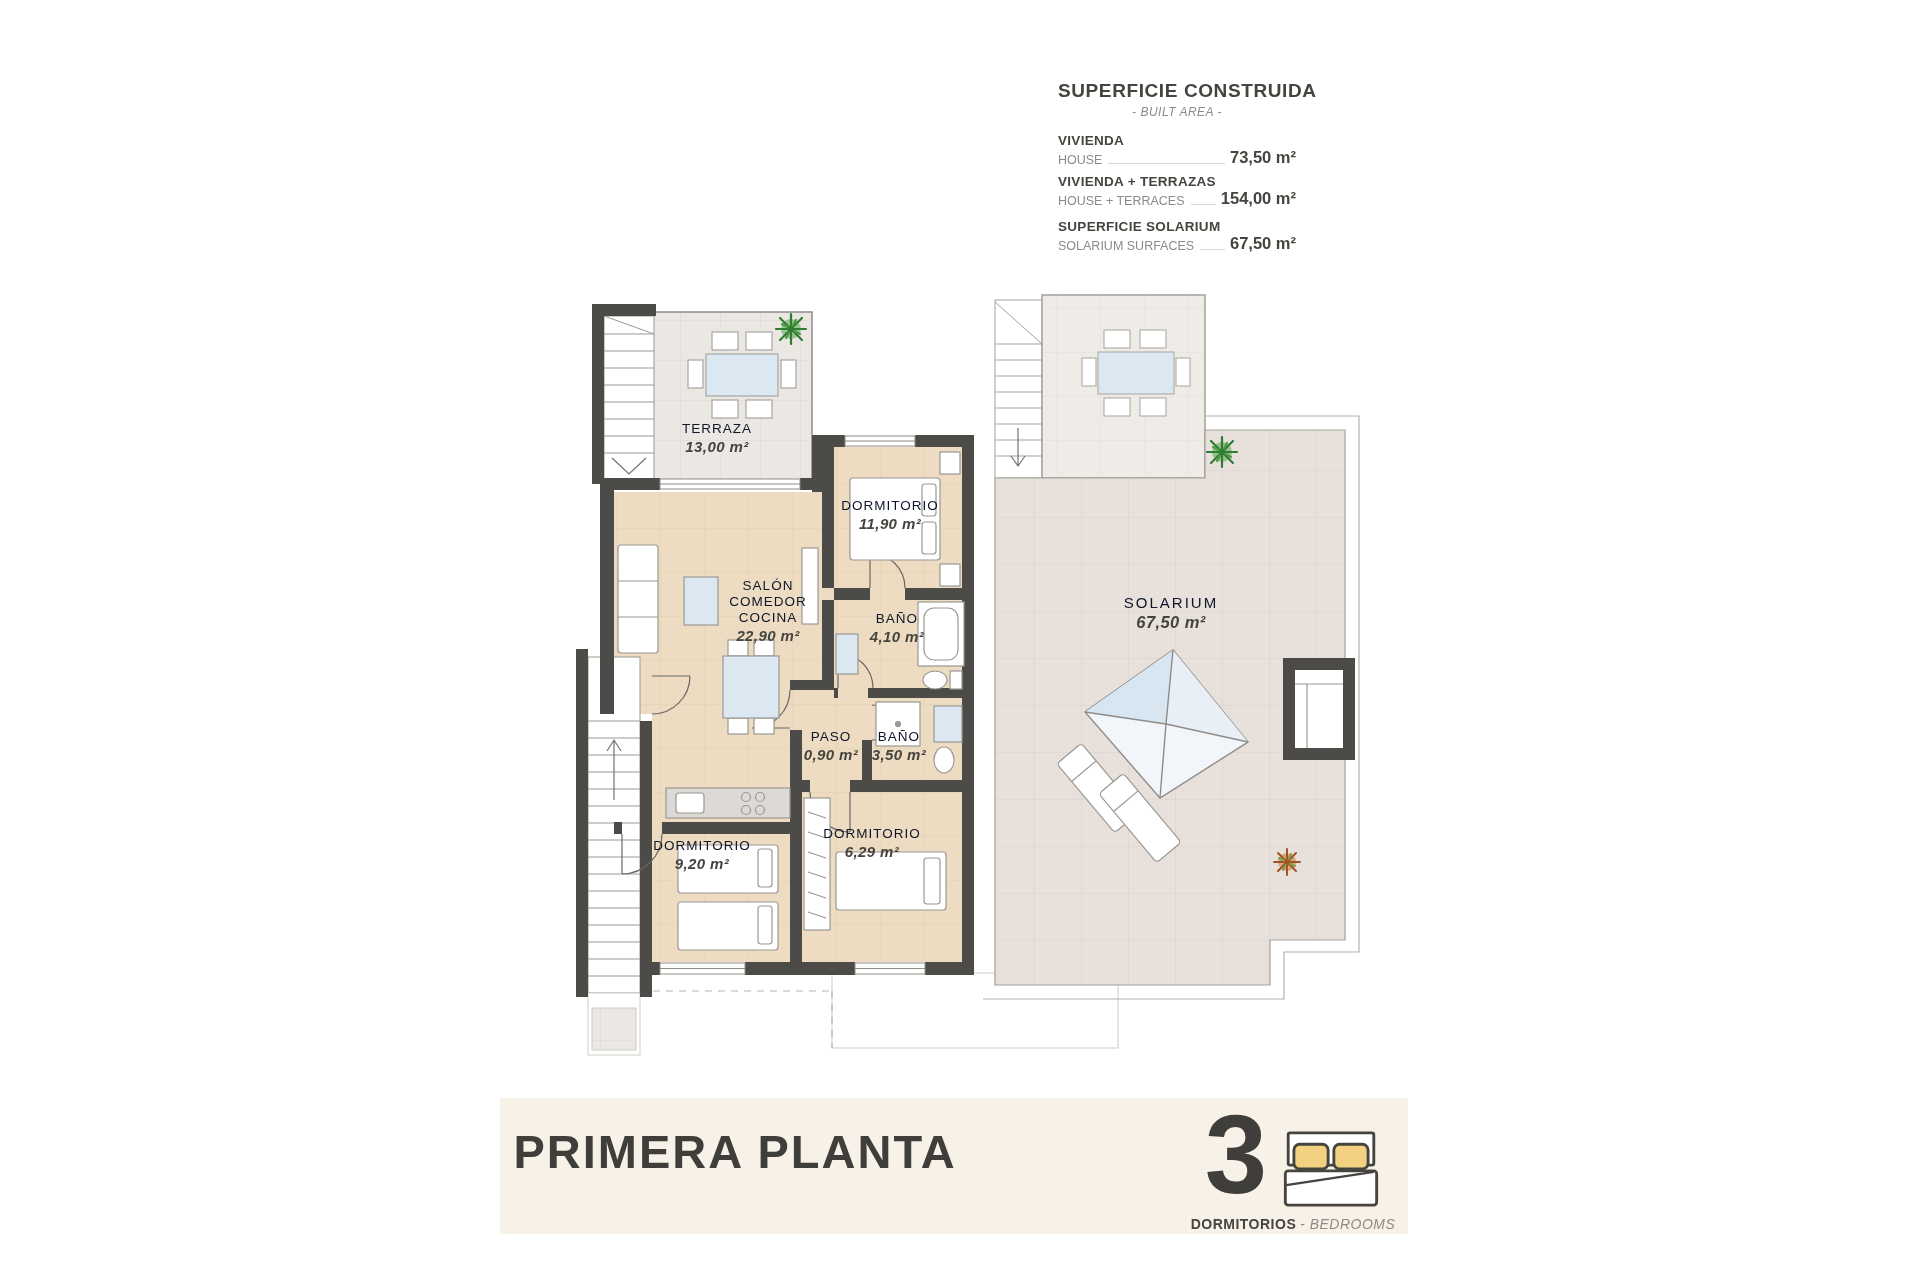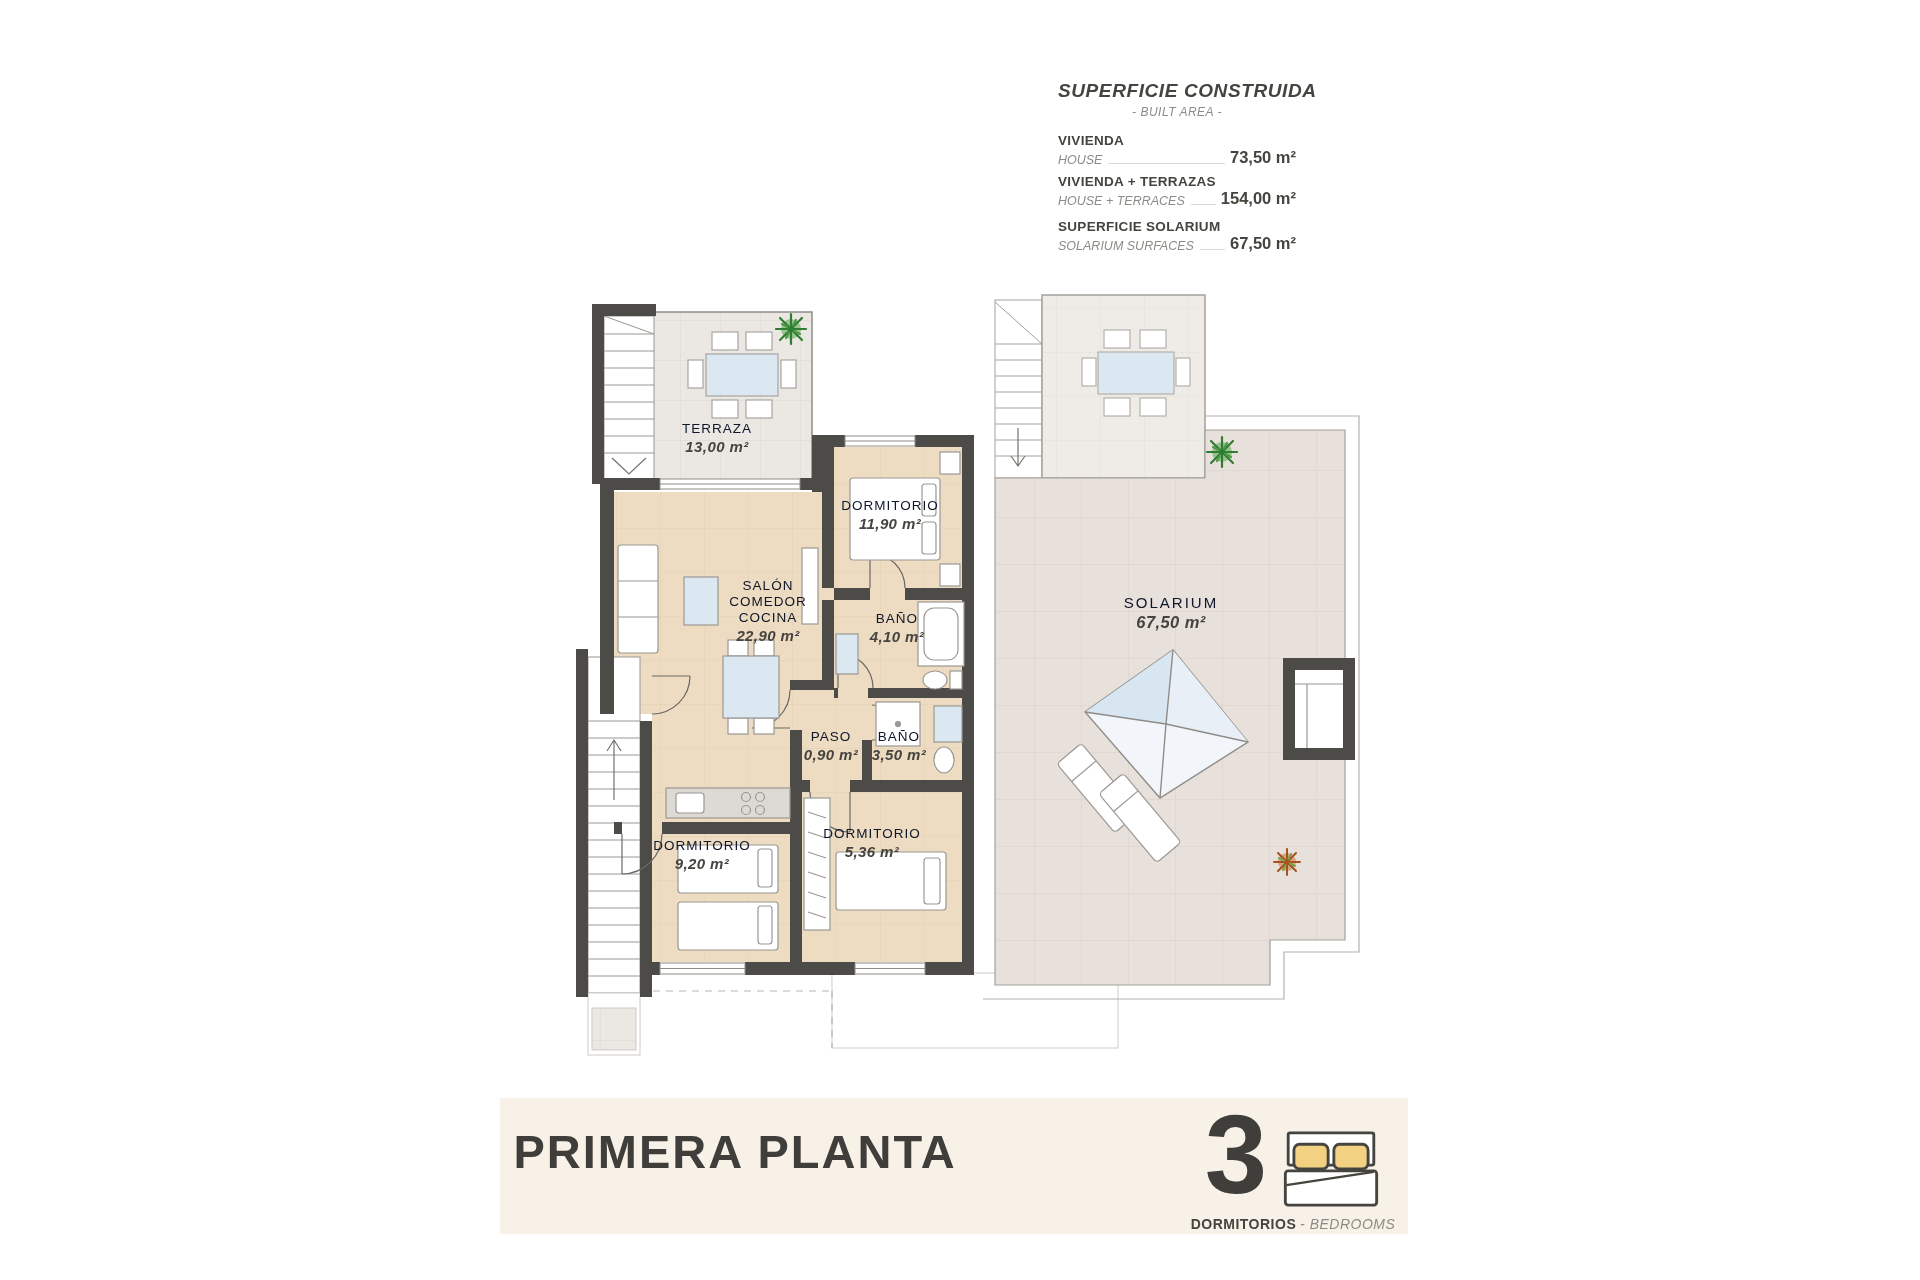--- a/index.html
+++ b/index.html
@@ -8,28 +8,28 @@
     --glass_blue:#dbe7f1; --pillow_yellow:#f2d183; --plant_green:#58a84d; --plant_orange:#c06a35;
     --line_gray:#9b9894;
   }
   html,body{margin:0;padding:0;background:#ffffff;}
   .page{position:relative;width:1920px;height:1280px;background:#fff;overflow:hidden;
         font-family:"Liberation Sans", sans-serif;color:var(--text_dark);}
   .plan-svg{position:absolute;left:0;top:0;}
 
   
   .area-table{position:absolute;left:1058px;top:80px;width:238px;}
-  .at-title{font-size:19px;font-weight:bold;letter-spacing:.6px;text-align:right;white-space:nowrap;font-style:italic;}
+  .at-title{font-size:19px;font-weight:bold;letter-spacing:.6px;text-align:right;white-space:nowrap;}
   .at-subtitle{font-size:12px;font-style:italic;color:var(--text_gray);text-align:center;margin-top:3px;letter-spacing:.5px;}
   .at-rows{margin-top:14px;}
   .at-row{margin-bottom:7px;}
   .at-row.gap{margin-top:11px;}
   .at-label{font-size:13.5px;font-weight:bold;letter-spacing:.3px;}
   .at-line{display:flex;align-items:flex-end;}
-  .at-sub{font-size:12.5px;font-style:italic;color:var(--text_gray);white-space:nowrap;}
+  .at-sub{font-size:12.5px;color:var(--text_gray);white-space:nowrap;}
   .at-leader{flex:1;border-bottom:1px solid #dcd9d4;margin:0 5px 3px 6px;min-width:12px;}
   .at-value{font-size:16.5px;font-weight:bold;white-space:nowrap;}
 
   
   .room-label{position:absolute;transform:translateX(-50%);text-align:center;line-height:1.18;}
   .rl-name{font-size:13.5px;letter-spacing:1px;color:#0f172a;}
   .rl-area{font-size:15px;font-weight:bold;letter-spacing:.4px;margin-top:1px;font-style:italic;}
   .room-label.big .rl-name{font-size:15px;letter-spacing:2px;}
   .room-label.big .rl-area{font-size:16.5px;}
 
@@ -353,21 +353,21 @@
   <div class="room-label" style="left:899px;top:729px;">
     <div class="rl-name">BAÑO</div>
     <div class="rl-area">3,50 m²</div>
   </div>
   <div class="room-label" style="left:702px;top:838px;">
     <div class="rl-name">DORMITORIO</div>
     <div class="rl-area">9,20 m²</div>
   </div>
   <div class="room-label" style="left:872px;top:826px;">
     <div class="rl-name">DORMITORIO</div>
-    <div class="rl-area">5,36 m²</div>
+    <div class="rl-area">6,29 m²</div>
   </div>
   <div class="room-label big" style="left:1171px;top:594px;">
     <div class="rl-name">SOLARIUM</div>
     <div class="rl-area">67,50 m²</div>
   </div>
 
   <div class="footer-band">
     <div class="footer-left">
       <div class="footer-title">PRIMERA PLANTA</div>
     </div>

